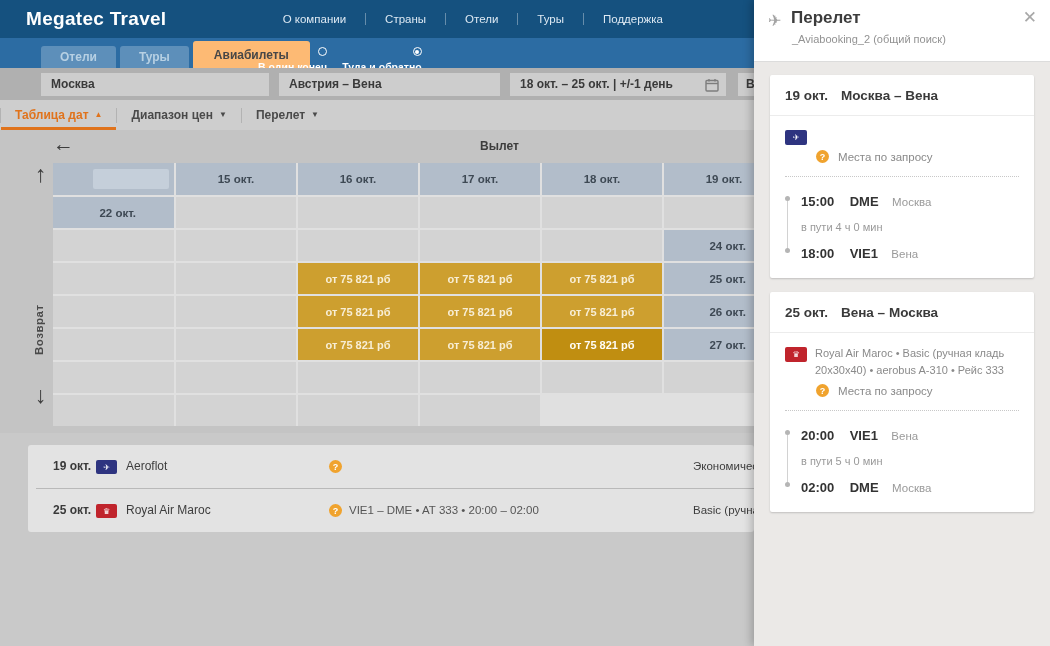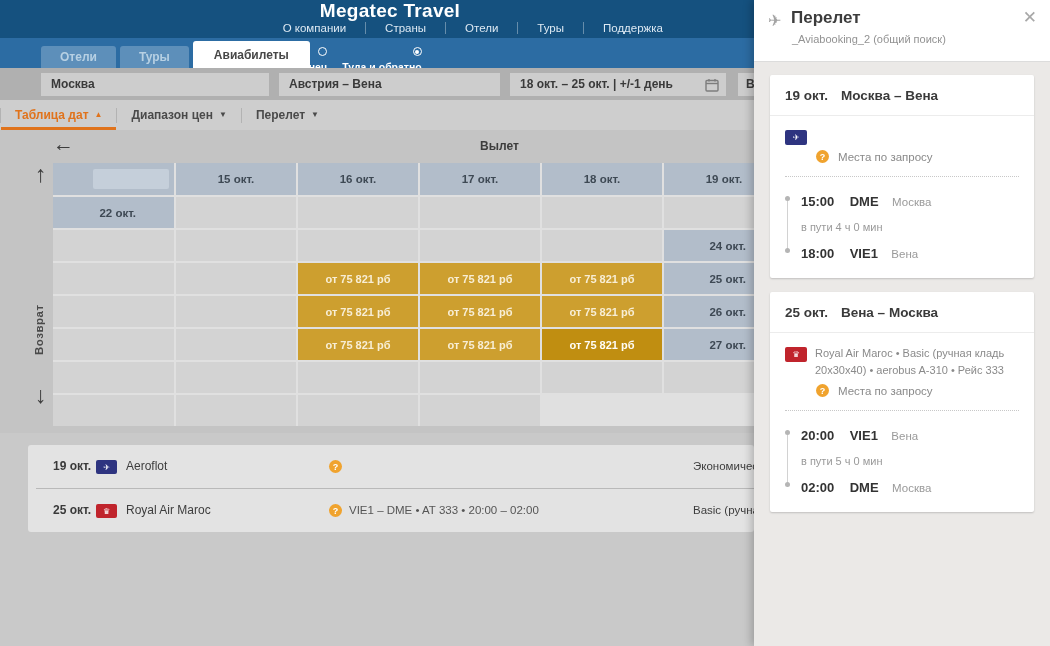--- a/index.html
+++ b/index.html
@@ -8,32 +8,32 @@
     font-family:"Liberation Sans", sans-serif;
     background:#c7c7c7;
     position:relative;
     overflow:hidden;
   }
 
   
   .main { position:absolute; left:0; top:0; width:754px; height:646px; overflow:hidden; background:#c7c7c7; }
 
   
-  .topbar { height:38px; background:#15517f; display:flex; align-items:center;flex-direction:column; }
+  .topbar { height:38px; background:#15517f; display:flex; align-items:center; }
   .brand { margin-left:26px; color:#ffffff; font-size:19px; font-weight:600; letter-spacing:.3px; }
   .topnav { margin-left:auto; margin-right:72px; display:flex; align-items:flex-start; }
   .topnav .nav-item { color:#dde9f3; font-size:11.5px; padding:0 19px; cursor:default; white-space:nowrap; }
   .topnav .nav-sep { width:1px; height:12px; background:rgba(255,255,255,.35); }
 
   
   .subbar { height:30px; background:#2c6ca3; position:relative; display:flex; align-items:flex-end; }
   .tabs { margin-left:41px; display:flex; align-items:flex-end; gap:4px; }
   .tab { height:22px; padding:0 19px; background:#5d8fba; color:#b7d0e3; font-size:12px; font-weight:bold;
          border-radius:3px 3px 0 0; display:flex; align-items:center; }
-  .tab.active { height:27px; background:#ffffff; color:#474747; padding:0 21px; }
+  .tab.active { height:27px; background:#fdba74; color:#474747; padding:0 21px; }
   .radios { position:absolute; left:258px; top:9px; display:flex; gap:15px; align-items:center; }
   .radio { display:flex; align-items:flex-end; gap:5px; color:#ffffff; font-size:10.5px; font-weight:bold;flex-direction:column; }
   .radio-circle { width:9px; height:9px; border:1px solid #ffffff; border-radius:50%; display:flex; align-items:center; justify-content:center; }
   .radio-circle .dot { width:4px; height:4px; background:#ffffff; border-radius:50%; }
 
   
   .searchrow { height:32px; background:#b0b0b0; position:relative; }
   .field { position:absolute; top:5px; height:23px; background:#cdcdcd; line-height:23px;
            padding-left:10px; font-size:12px; font-weight:600; color:#3a3a3a; }
   .field-from  { left:41px;  width:228px; }

